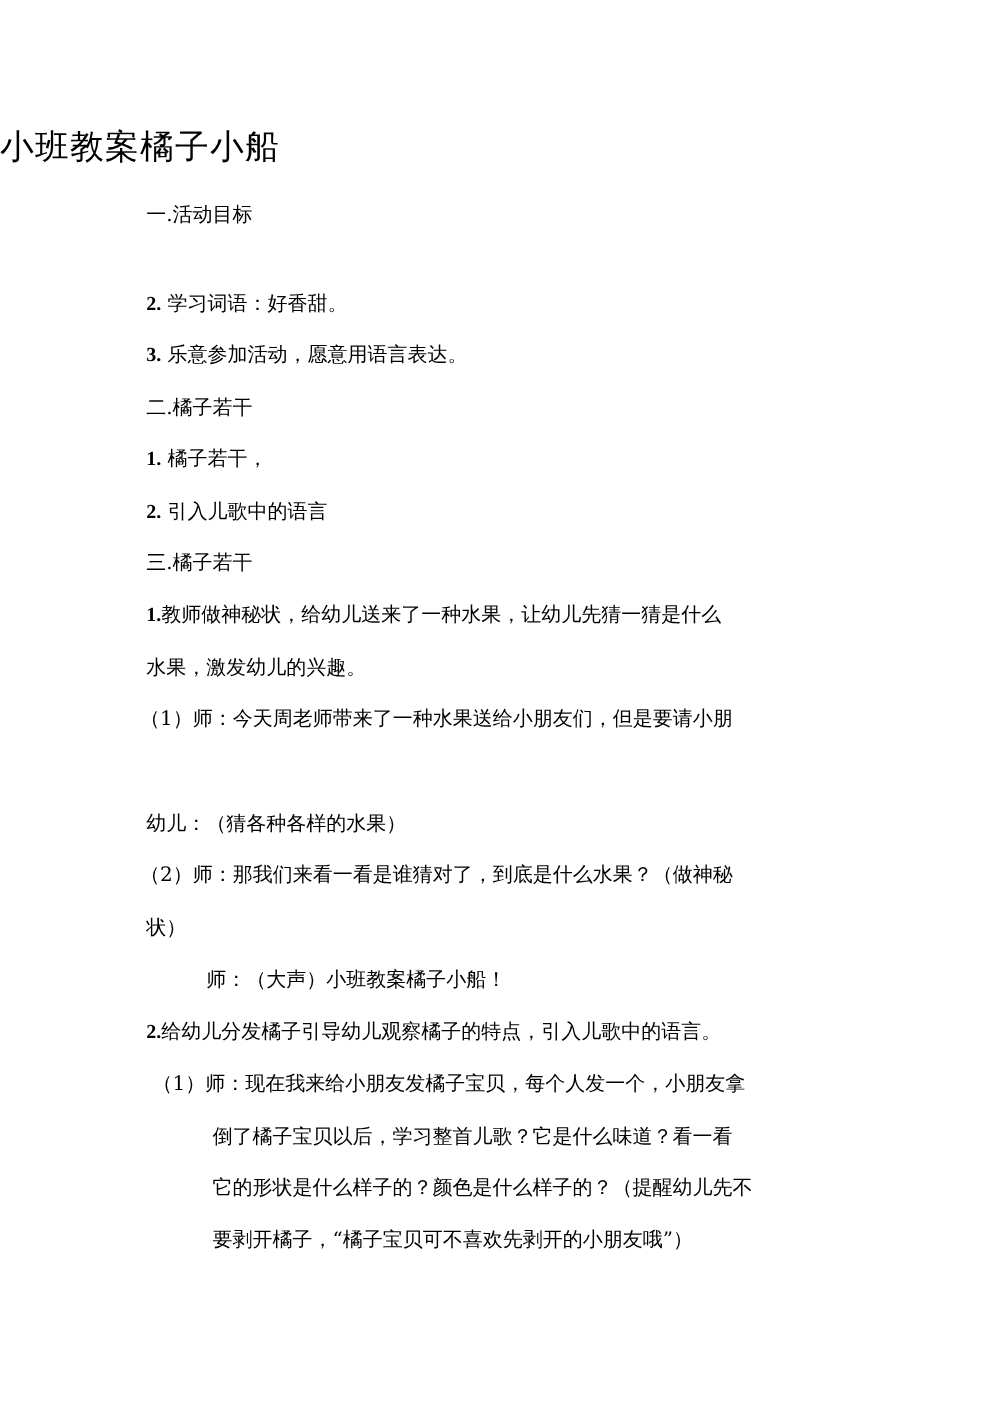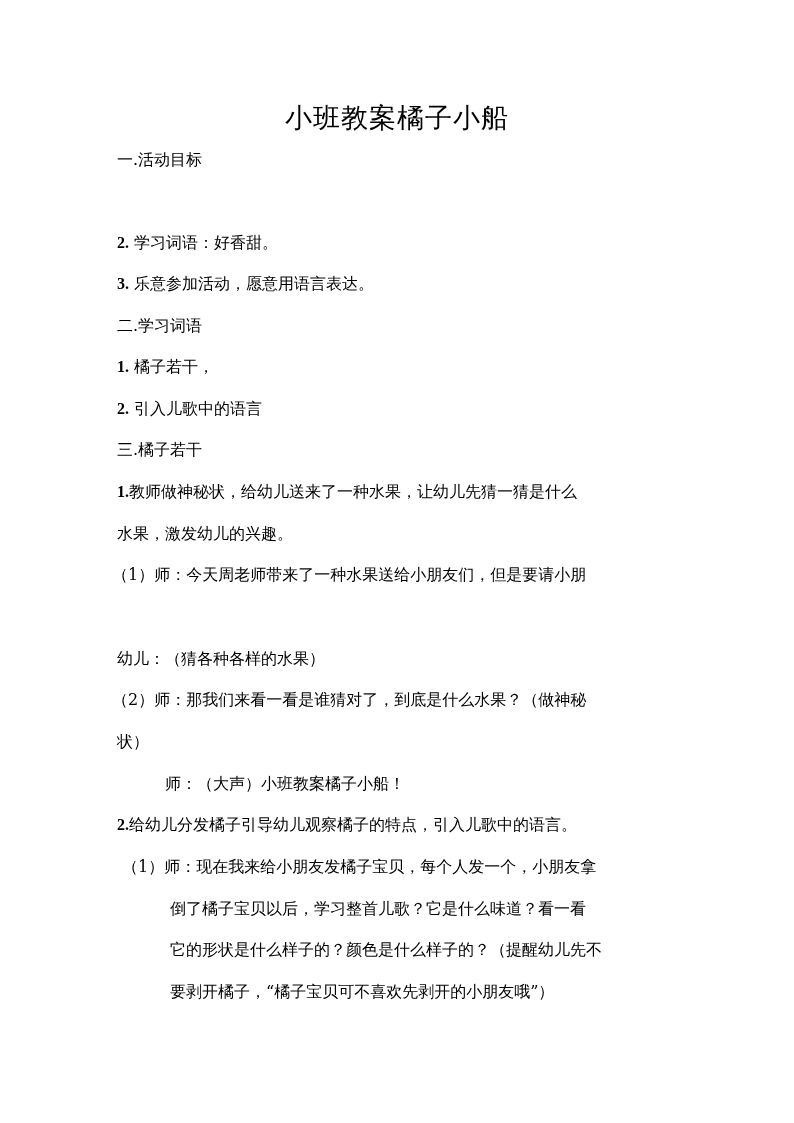--- a/index.html
+++ b/index.html
@@ -1,33 +1,33 @@
 <!DOCTYPE html>
 <html><head>
   <meta charset="utf-8">
   <style>
     html, body { margin: 0; padding: 0; background: #ffffff; }
     body { width: 794px; height: 1123px; position: relative; overflow: hidden;
            font-family: "DejaVu Serif", "Liberation Serif", serif; color: #000; }
     .page { position: absolute; left: 0; top: 0; width: 794px; height: 1123px; background: #fff; }
-    .title { position: absolute; left: 0; width: 794px; top: 98px; text-align: center;
+    .title { position: absolute; left: 0; width: 794px; top: 98px; text-align: left;
              font-size: 27px; line-height: 40px; letter-spacing: 1px; }
     .line { position: absolute; left: 117px; font-size: 16px; line-height: 22px; white-space: nowrap; }
     .num { font-family: "Liberation Serif", serif; font-weight: bold; }
   </style>
 </head>
 <body>
 
 <div class="page">
   <div class="title">小班教案橘子小船</div>
 
-  <div class="line" style="top:149px"><span>一.活动目标</span></div>
+  <div class="line" style="top:161px"><span>一.活动目标</span></div>
   <div class="line" style="top:232px"><span class="num">2.</span><span> 学习词语：好香甜。</span></div>
   <div class="line" style="top:273px"><span class="num">3.</span><span> 乐意参加活动，愿意用语言表达。</span></div>
-  <div class="line" style="top:315px"><span>二.学习词语</span></div>
+  <div class="line" style="top:315px"><span>二.橘子若干</span></div>
   <div class="line" style="top:356px"><span class="num">1.</span><span> 橘子若干，</span></div>
   <div class="line" style="top:398px"><span class="num">2.</span><span> 引入儿歌中的语言</span></div>
   <div class="line" style="top:439px"><span>三.橘子若干</span></div>
   <div class="line" style="top:481px"><span class="num">1.</span><span>教师做神秘状，给幼儿送来了一种水果，让幼儿先猜一猜是什么</span></div>
   <div class="line" style="top:523px"><span>水果，激发幼儿的兴趣。</span></div>
   <div class="line" style="top:564px; left:112px"><span>（1）师：今天周老师带来了一种水果送给小朋友们，但是要请小朋</span></div>
   <div class="line" style="top:648px"><span>幼儿：（猜各种各样的水果）</span></div>
   <div class="line" style="top:689px; left:112px"><span>（2）师：那我们来看一看是谁猜对了，到底是什么水果？（做神秘</span></div>
   <div class="line" style="top:731px"><span>状）</span></div>
   <div class="line" style="top:773px; left:165px"><span>师：（大声）小班教案橘子小船！</span></div>

